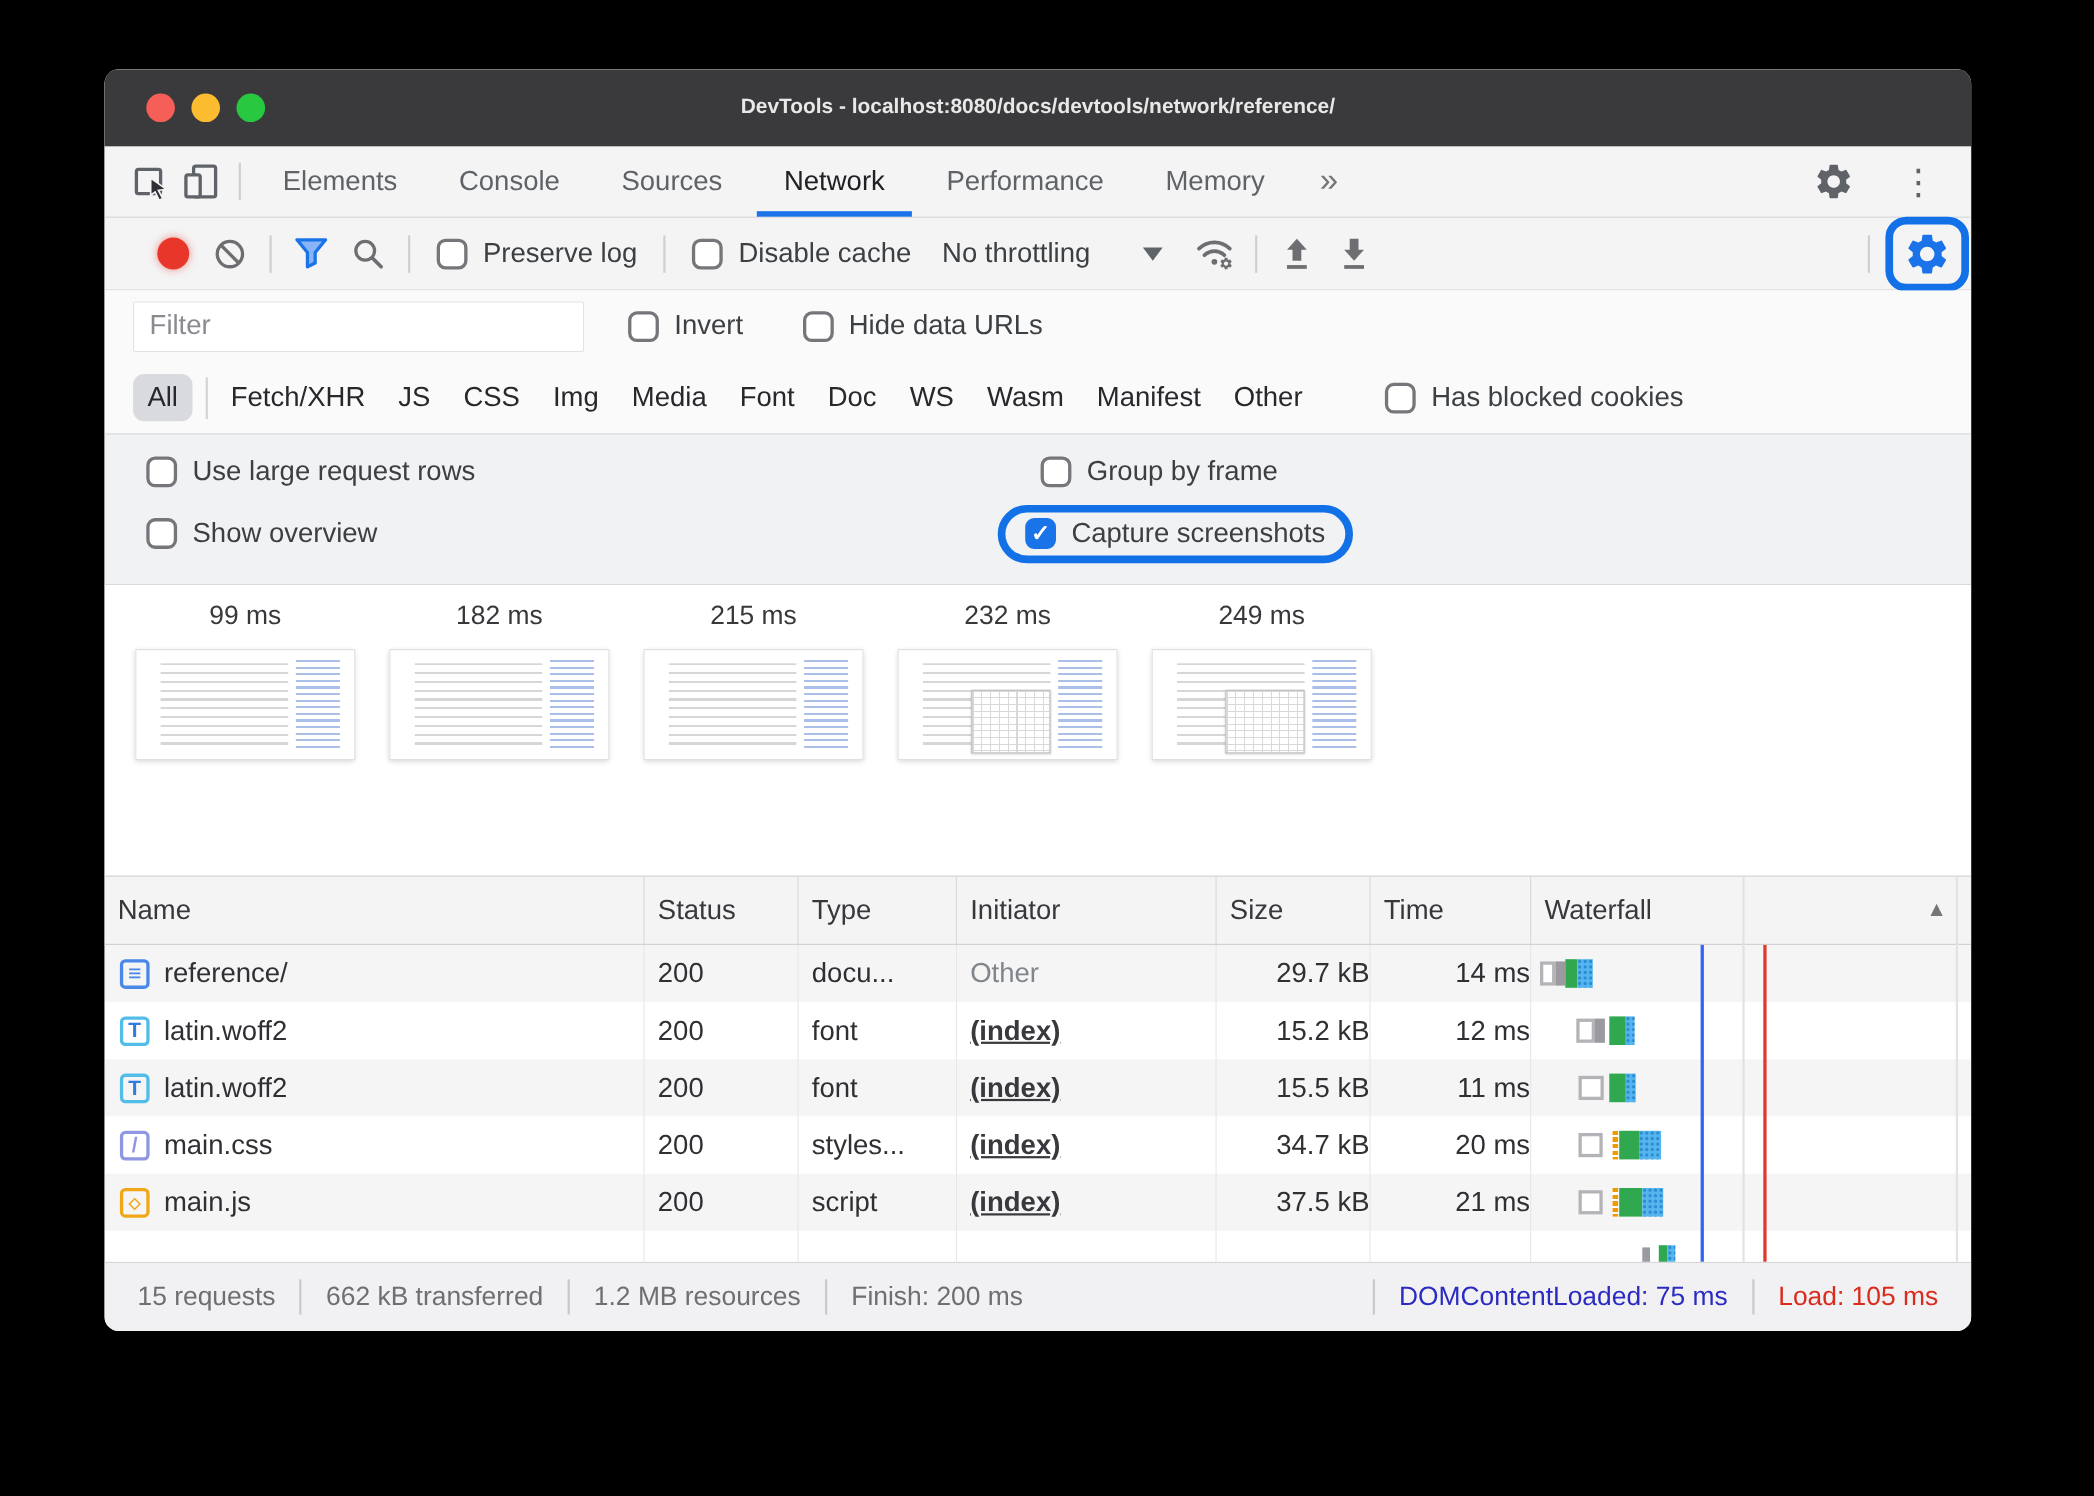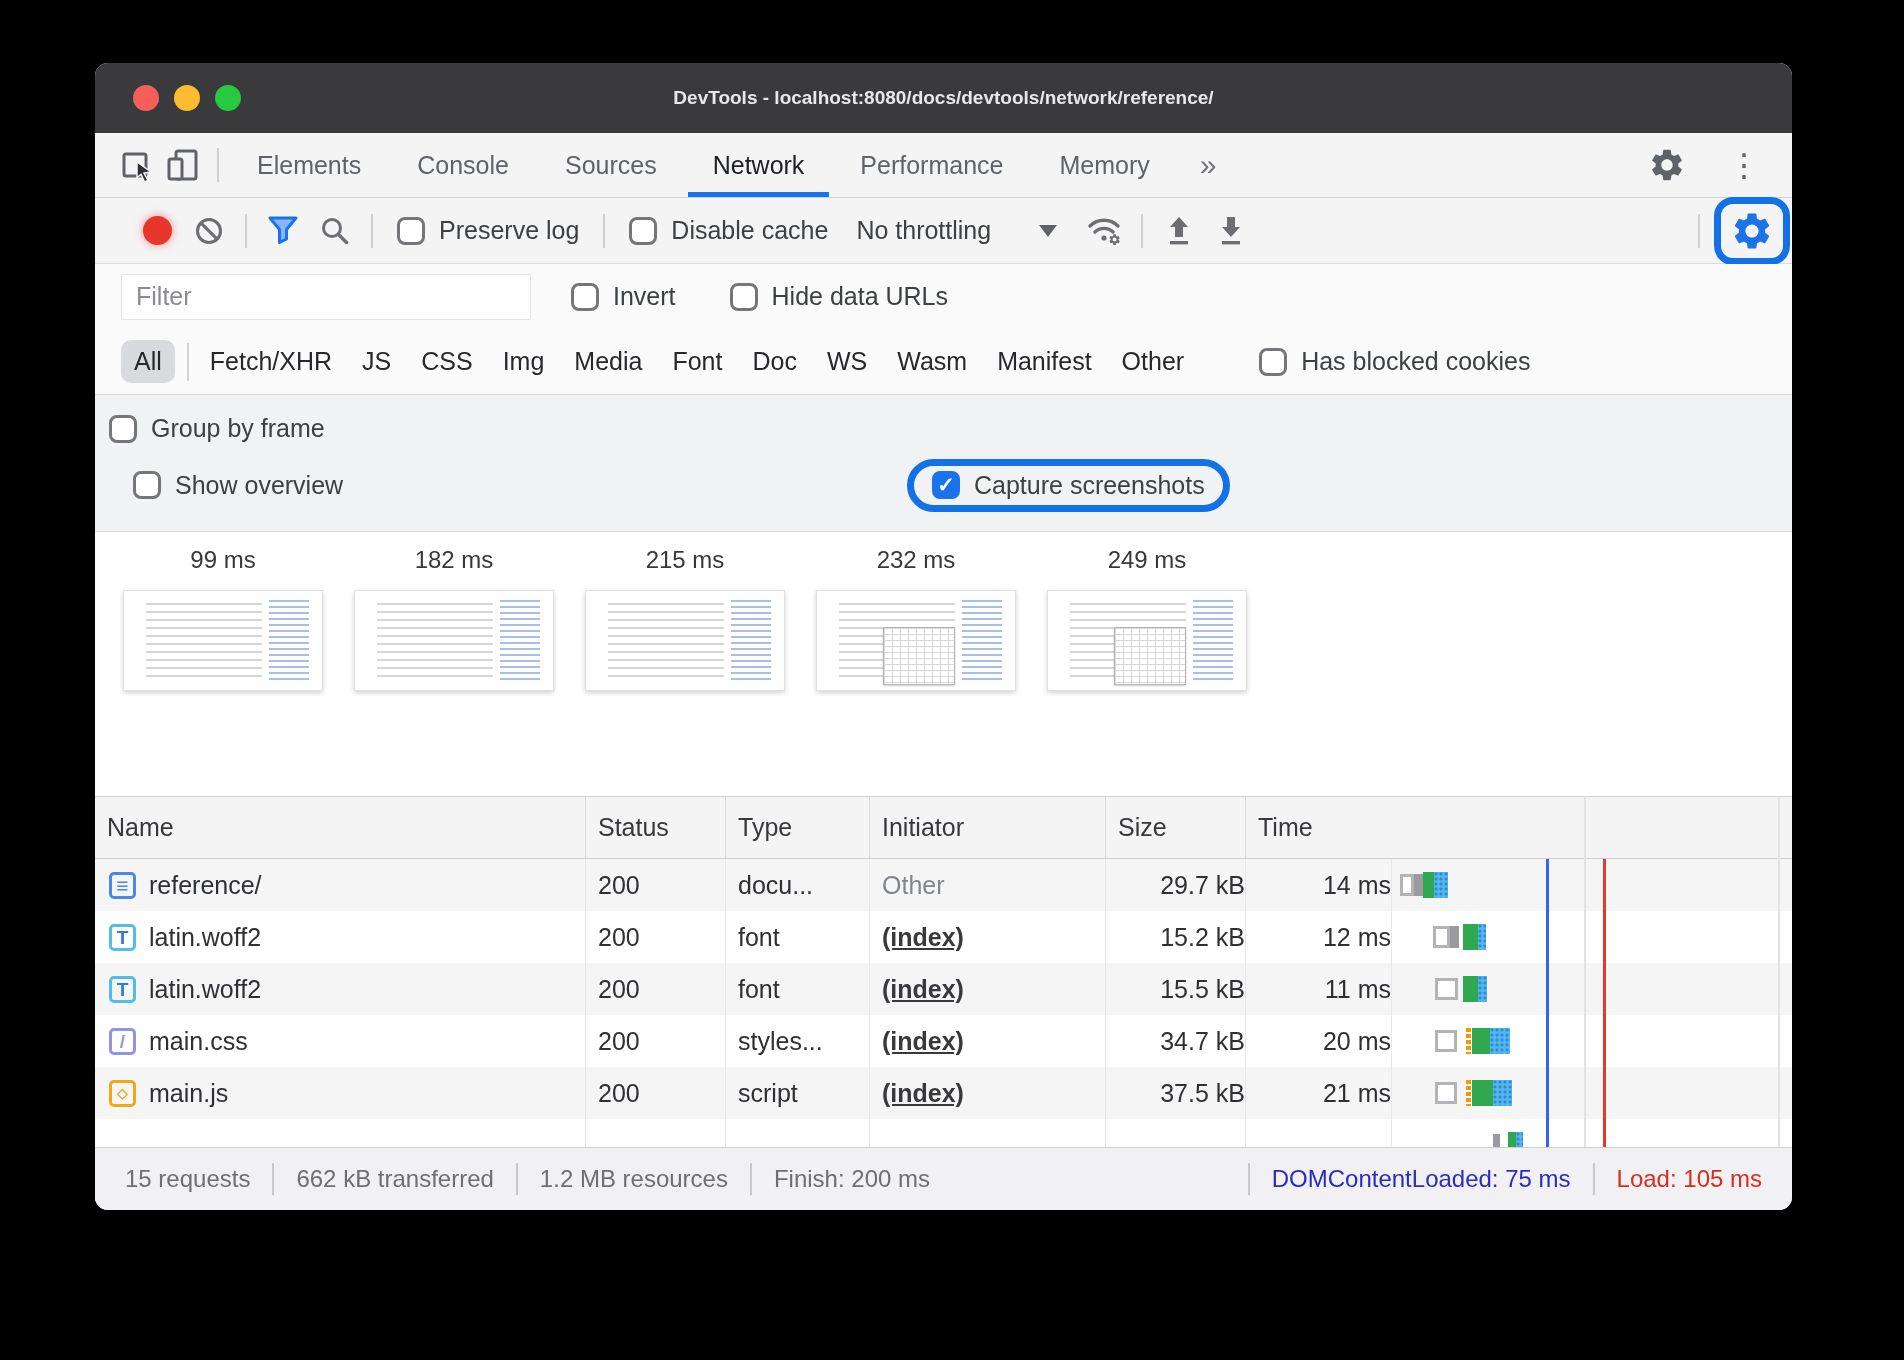--- a/index.html
+++ b/index.html
@@ -255,20 +255,26 @@
       </span>
     <div class="cbitem">
       <span class="cb"></span>
       <span>Has blocked cookies</span>
     </div>
   </div>
 
 
   <div class="settings">
     <div class="setrow">
+      <div class="setcol1">
+        <div class="cbitem">
+          <span class="cb"></span>
+          <span>Use large request rows</span>
+        </div>
+      </div>
       <div class="cbitem">
         <span class="cb"></span>
         <span>Group by frame</span>
       </div>
     </div>
     <div class="setrow">
       <div class="setcol1">
         <div class="cbitem">
           <span class="cb"></span>
           <span>Show overview</span>
@@ -335,20 +341,24 @@
           <span>Type</span>
         </div>
         <div class="hcell" style="width: 236px;">
           <span>Initiator</span>
         </div>
         <div class="hcell r" style="width: 140px;">
           <span>Size</span>
         </div>
         <div class="hcell r" style="width: 146px;">
           <span>Time</span>
+        </div>
+        <div class="hcell" style="width: 400px;">
+          <span>Waterfall</span>
+          <span class="sort">▲</span>
         </div>
       </div>
     <div class="tbody" id="tbody">
         <div class="trow alt">
           <div class="tcell namecell" style="width: 491px;">
             <span class="fi document">≡</span>
             <span>reference/</span>
           </div>
           <div class="tcell" style="width: 140px;">200</div>
           <div class="tcell" style="width: 144px;">docu...</div>

